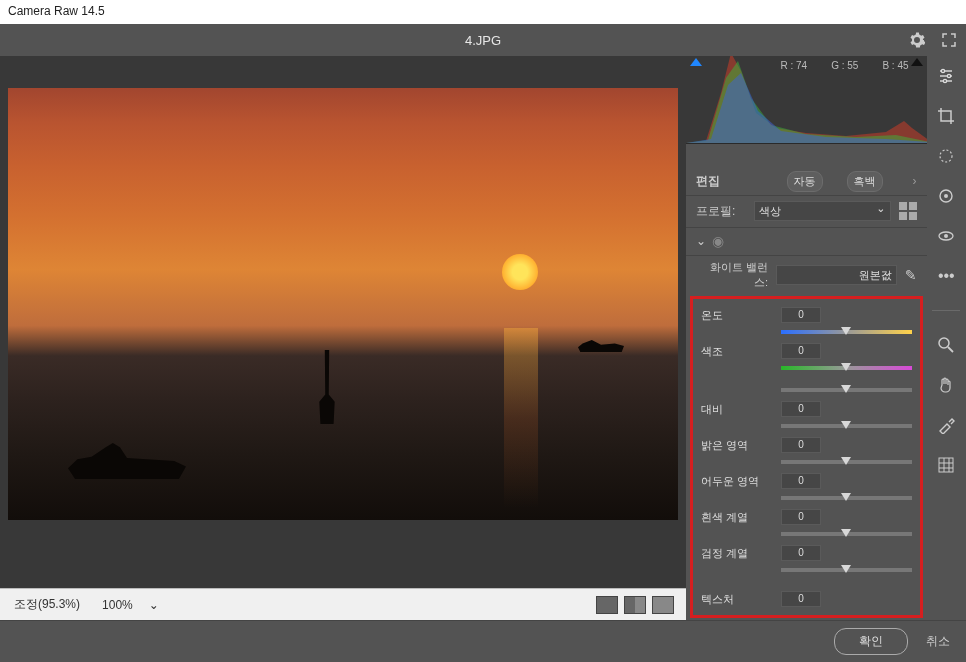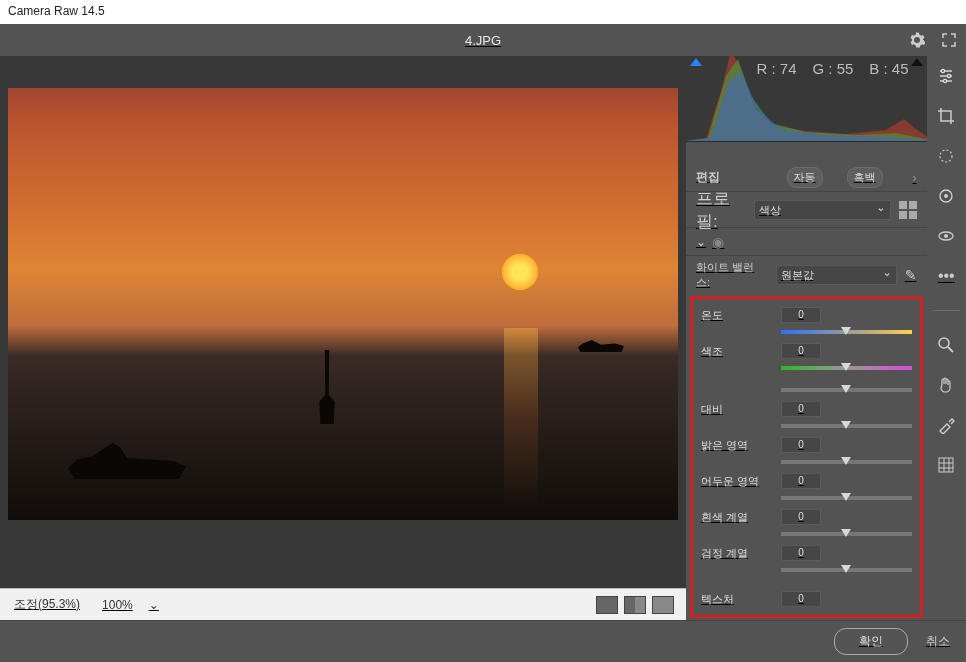--- a/index.html
+++ b/index.html
@@ -16,21 +16,20 @@
   background: #fff;
   padding: 4px 8px;
   color: #222;
   font-size: 12px;
 }
 .app {
   background: #383838;
   height: 638px;
   display: flex;
   flex-direction: column;
-  text-decoration: underline;
 }
 .topbar {
   height: 32px;
   background: #535353;
   display: flex;
   align-items: center;
   justify-content: center;
   position: relative;
   color: #e6e6e6;
 }
@@ -153,24 +152,24 @@
   position: absolute;
   bottom: 0;
   left: 0;
   width: 244px;
   height: 100px;
 }
 .rgb-readout {
   position: absolute;
   top: 4px;
   right: 18px;
-  font-size: 15px;
+  font-size: 10px;
   color: #bbb;
   display: flex;
-  gap: 16px;
+  gap: 24px;
 }
 .clip-ind {
   position: absolute;
   top: 2px;
   width: 0;
   height: 0;
   border-left: 6px solid transparent;
   border-right: 6px solid transparent;
 }
 .clip-left { left: 4px; border-bottom: 8px solid #2087ff; }
@@ -200,21 +199,21 @@
 }
 
 .profile-row {
   height: 36px;
   display: flex;
   align-items: center;
   padding: 0 10px;
   gap: 8px;
   border-bottom: 1px solid #444;
 }
-.profile-row .lbl { width: 50px; font-size: 17px; }
+.profile-row .lbl { width: 50px; font-size: 12px; }
 .select {
   flex: 1;
   background: #464646;
   border: 1px solid #5a5a5a;
   color: #ddd;
   font-size: 11px;
   padding: 2px 4px;
   height: 20px;
   position: relative;
 }
@@ -245,20 +244,21 @@
   width: 10px;
 }
 .section-header .lbl { flex: 1; font-weight: bold; font-size: 13px; }
 .eye-icon { color: #888; font-size: 14px; }
 
 .wb-row {
   display: flex;
   align-items: center;
   padding: 4px 10px;
   gap: 8px;
+  text-align: right;
 }
 .wb-row .lbl { width: 72px; font-size: 11px; }
 
 .adjustments-highlight {
   border: 3px solid #d61e1f;
   margin: 2px 4px;
   padding: 4px 2px 4px 2px;
 }
 
 .slider-row {

